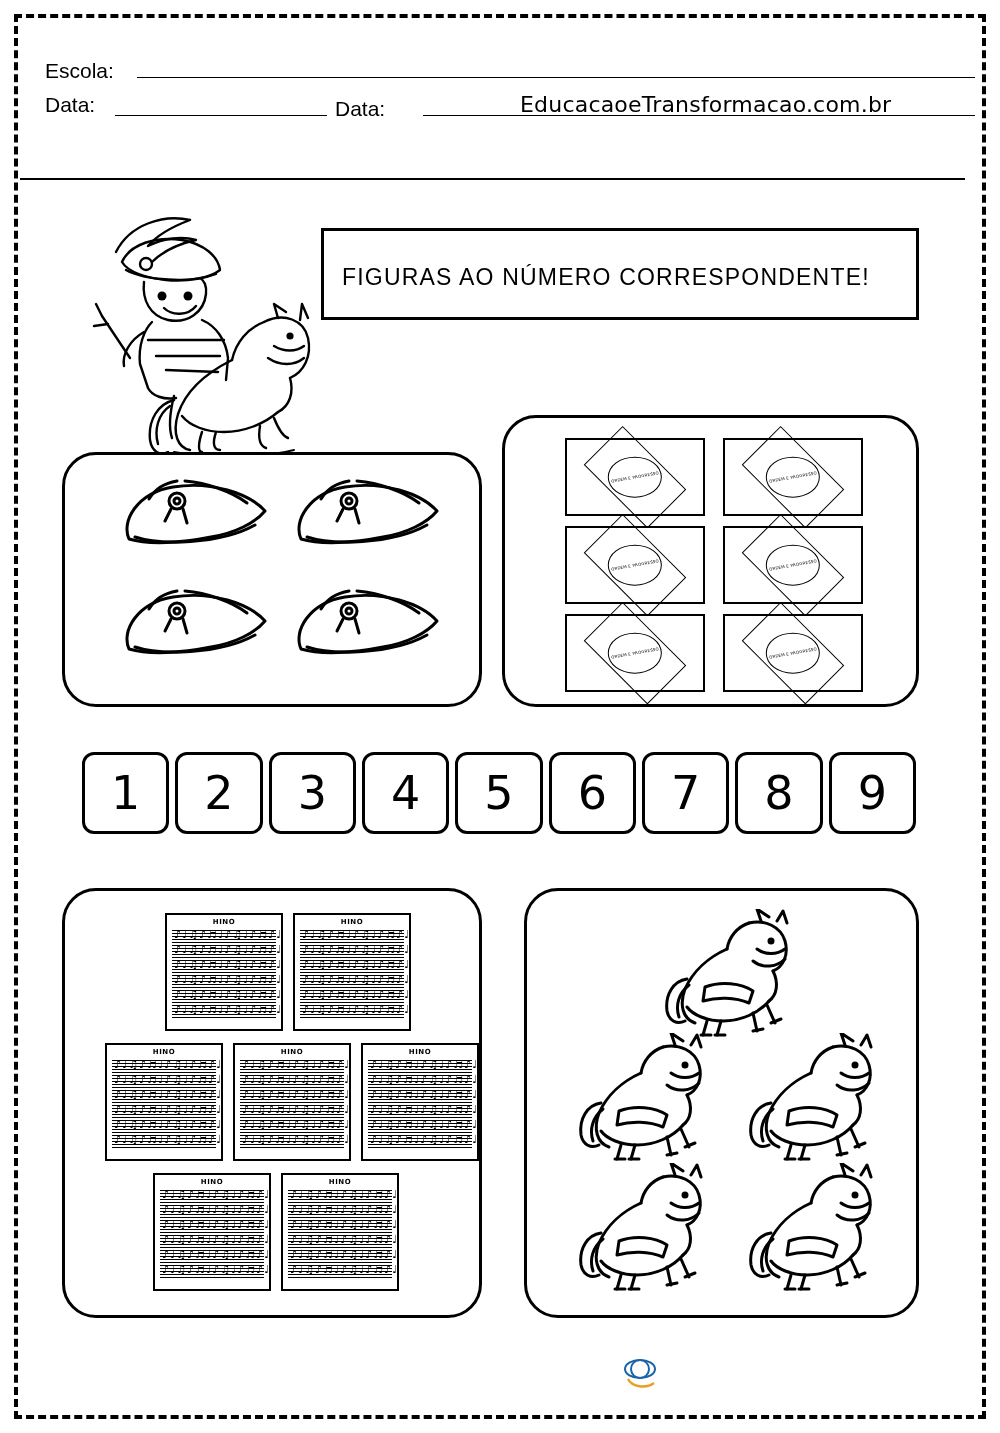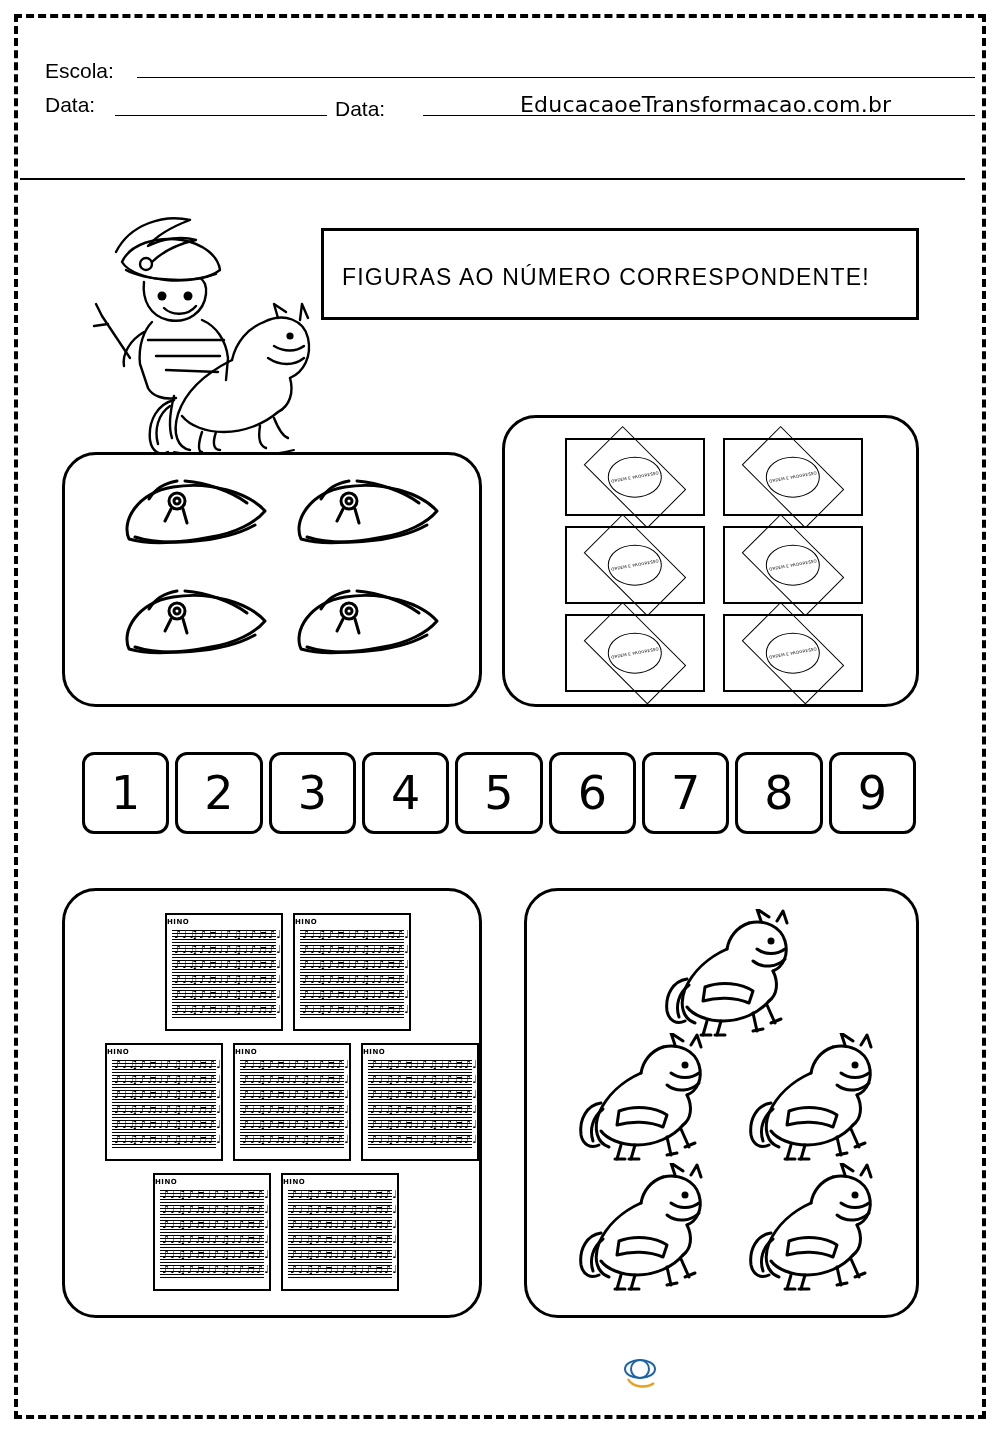--- a/index.html
+++ b/index.html
@@ -175,20 +175,21 @@
 
   
   .sheet {
     position: absolute;
     border: 2px solid #000;
     box-sizing: border-box;
     background: #fff;
     overflow: hidden;
   }
   .sheet .title {
+    text-align: center;
     font-family: "DejaVu Sans", sans-serif;
     font-size: 7px;
     font-weight: bold;
     letter-spacing: 0.5px;
     margin-top: 3px;
   }
   .sheet .staves {
     margin-top: 3px;
     padding: 0 5px;
   }

